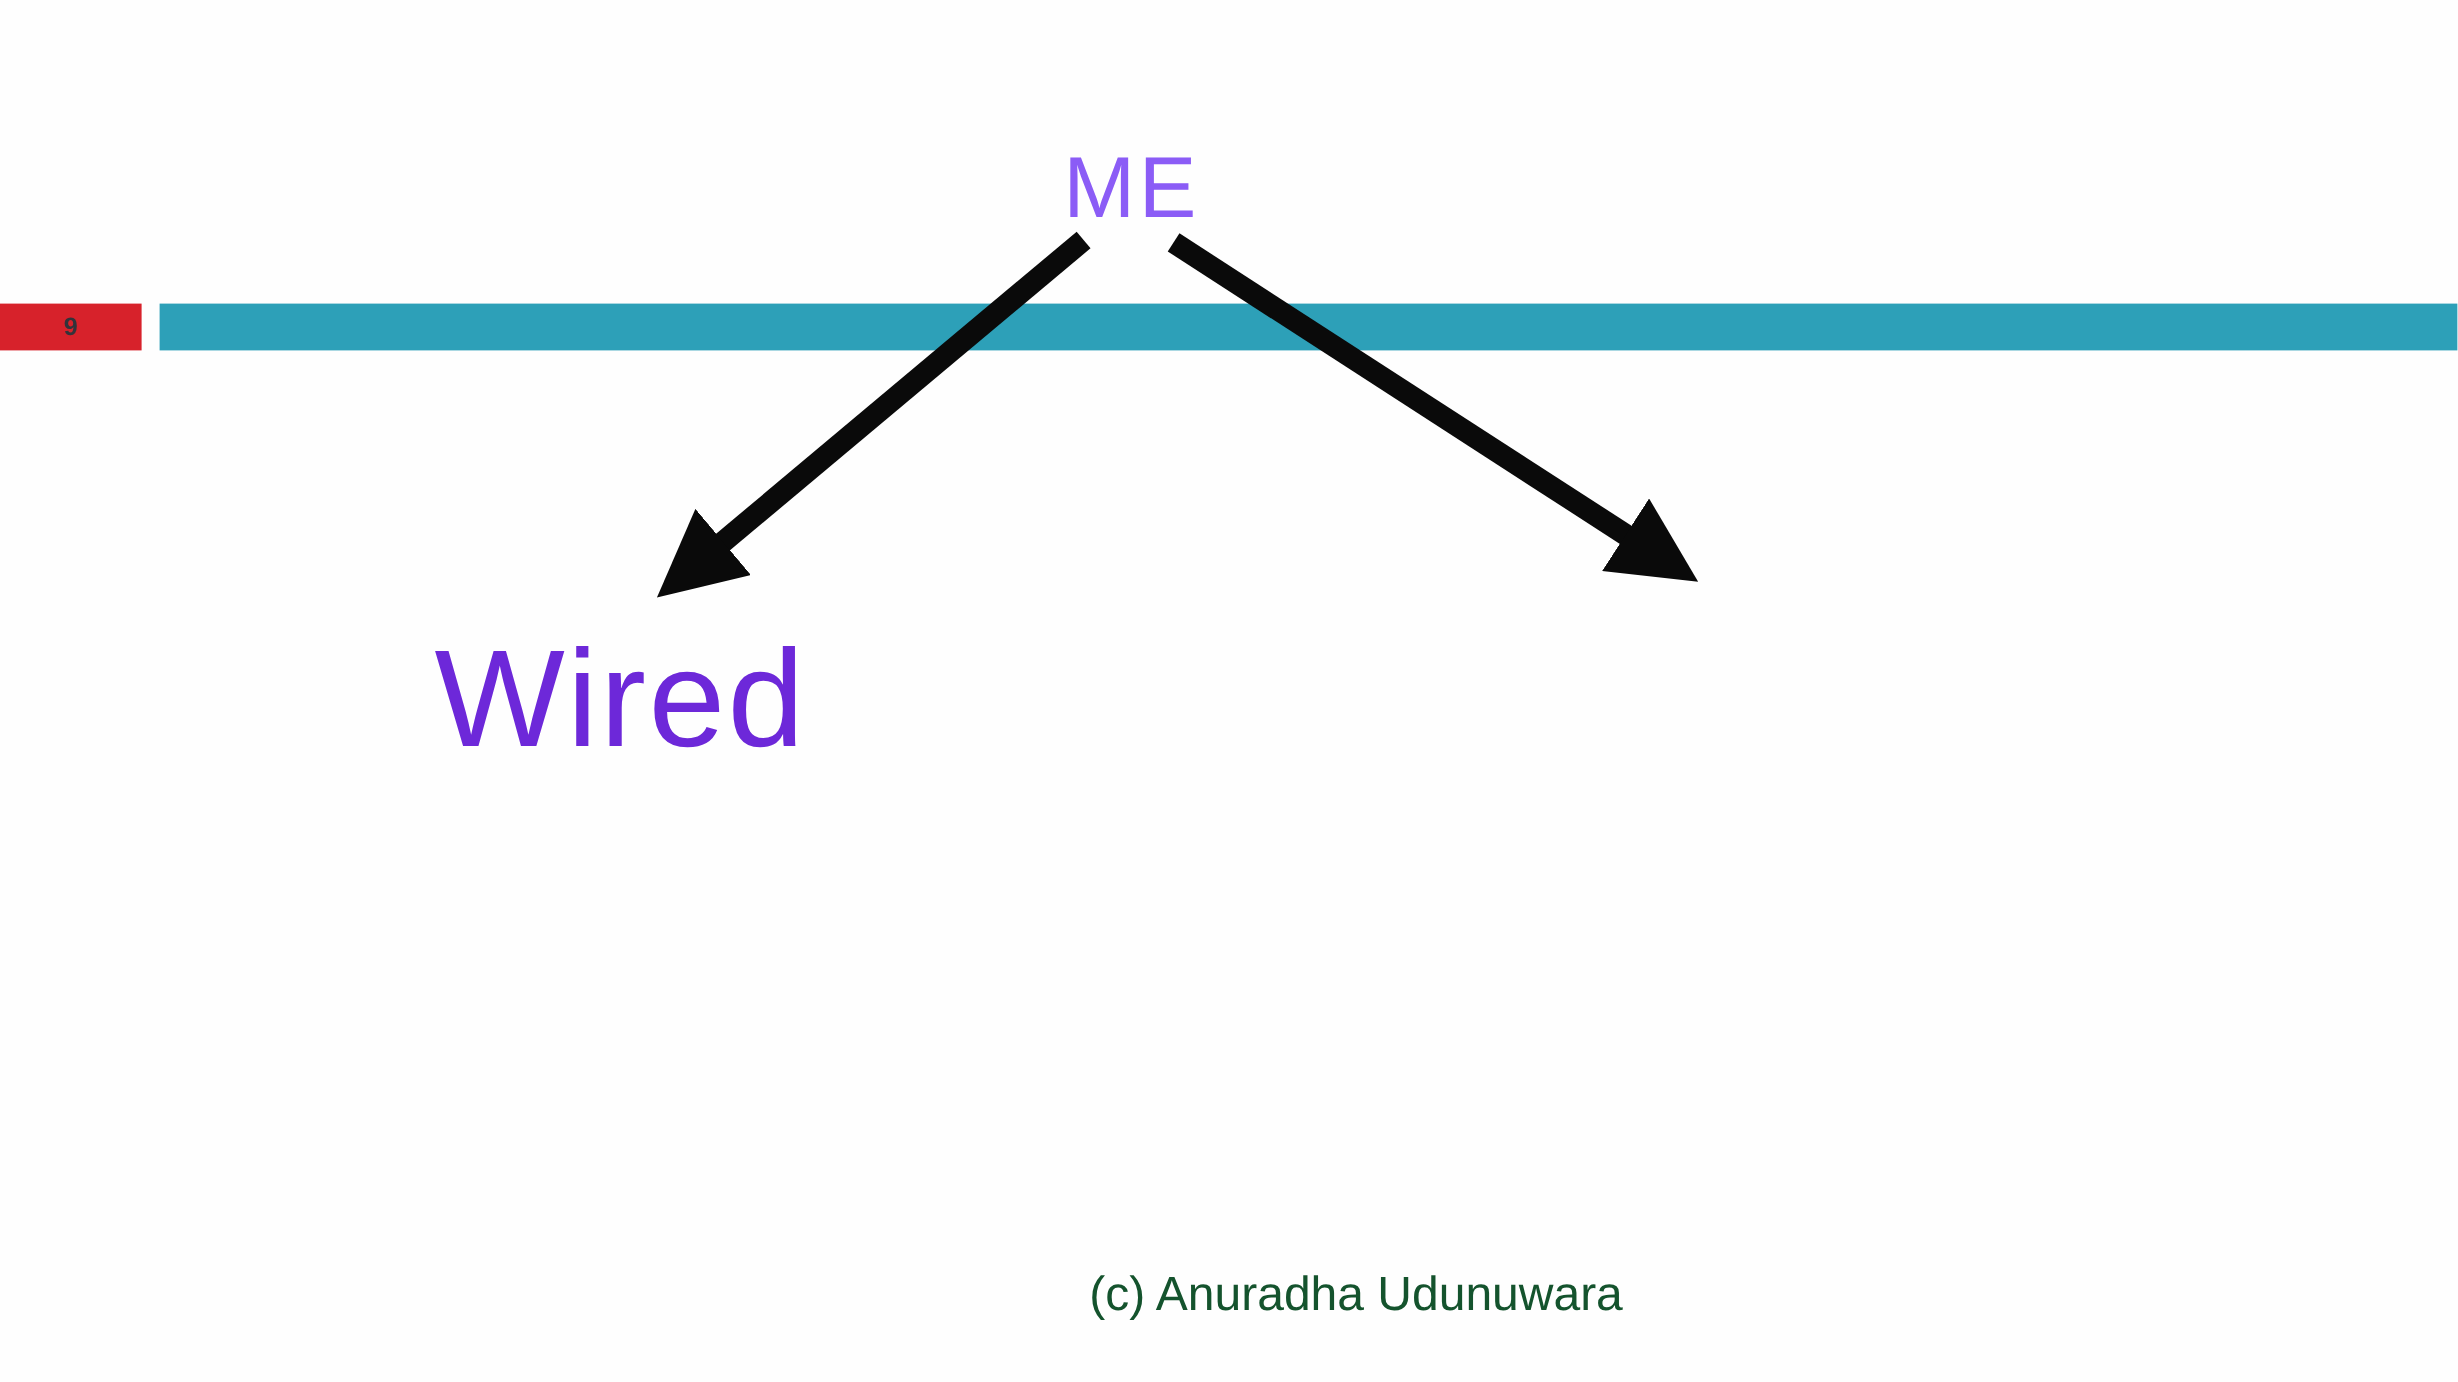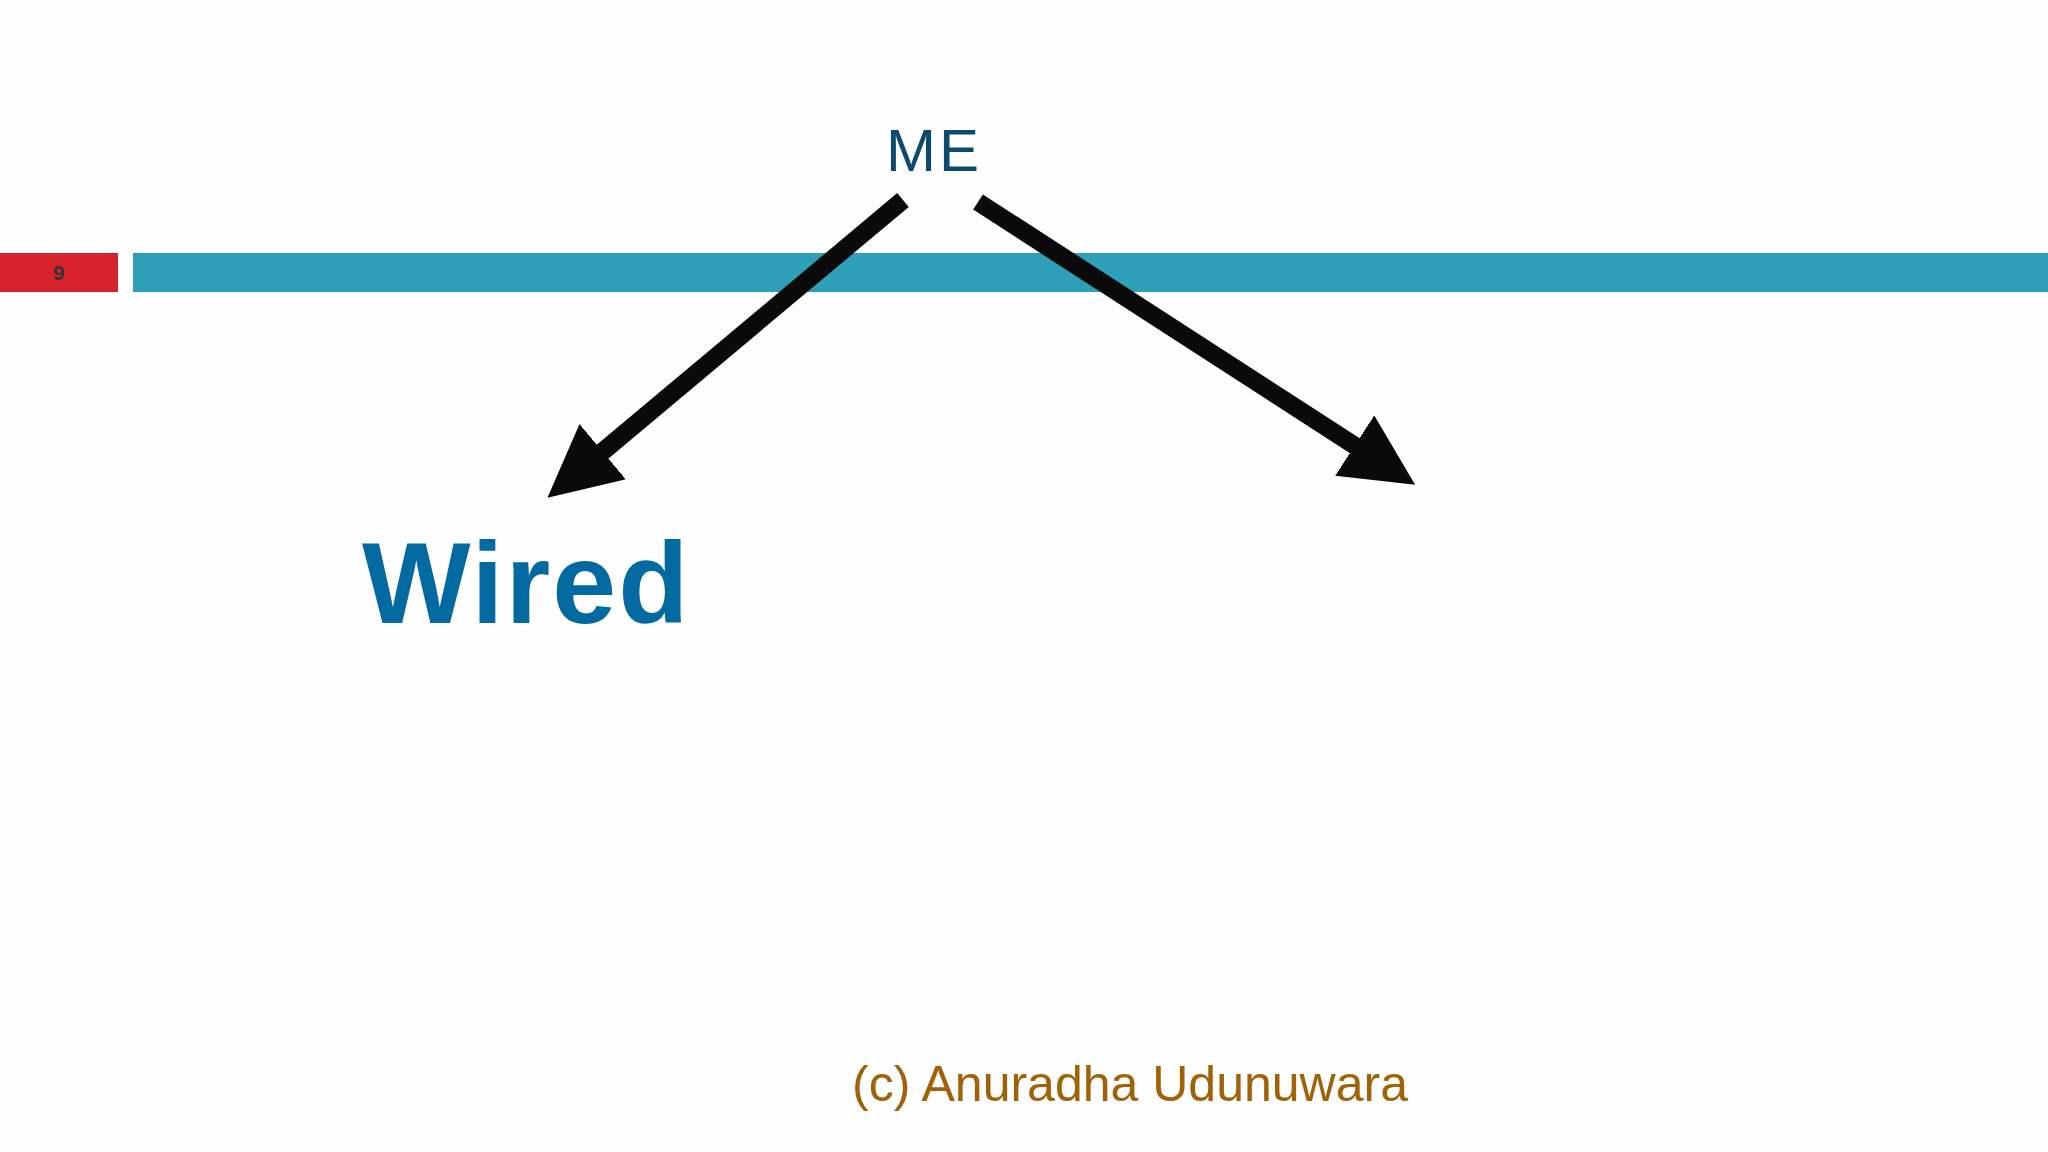--- a/index.html
+++ b/index.html
@@ -15,24 +15,24 @@
     position: relative;
     width: 2048px;
     height: 1152px;
     background: #fefefe;
   }
   
   .slide-title {
     position: absolute;
     left: 886px;
     top: 121px;
-    font-size: 60px;
+    font-size: 72px;
     line-height: 1;
     letter-spacing: 3px;
-    color: #0c4a6e;
+    color: #8b5cf6;
     white-space: nowrap;
   }
   
   .accent-bar {
     position: absolute;
     left: 133px;
     right: 0;
     top: 253px;
     height: 39px;
     background: #2da0b8;
@@ -60,38 +60,37 @@
     position: absolute;
     left: 0;
     top: 0;
     width: 2048px;
     height: 1152px;
     pointer-events: none;
   }
   
   .node {
     position: absolute;
-    color: #0369a1;
+    color: #6d28d9;
     font-size: 115px;
     line-height: 1;
     letter-spacing: 2px;
     white-space: nowrap;
-    font-weight: bold;
   }
   .node-wired   { left: 362px;  top: 526px; }
   .node-wireless{ left: 1272px; top: 526px; }
   
   .slide-footer {
     position: absolute;
     left: 1130px;
     top: 1059px;
     transform: translateX(-50%);
-    font-size: 50px;
+    font-size: 40px;
     line-height: 1;
-    color: #a16207;
+    color: #14532d;
     white-space: nowrap;
   }
 </style>
 </head>
 <body>
 
 <div class="slide">
 
   <div class="slide-title">ME</div>
 

